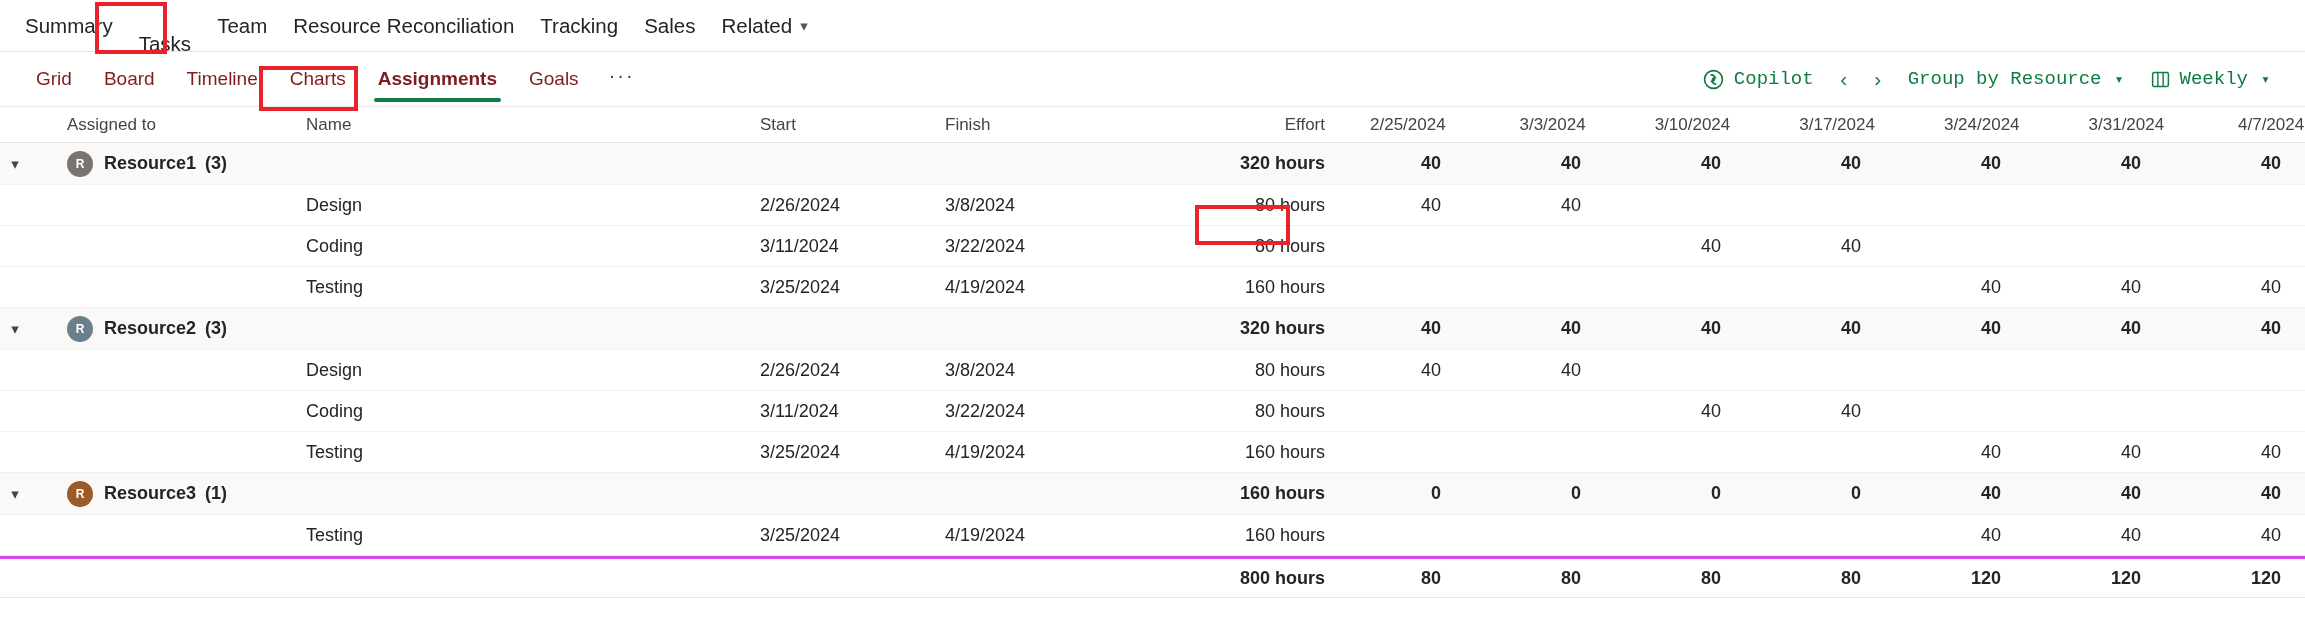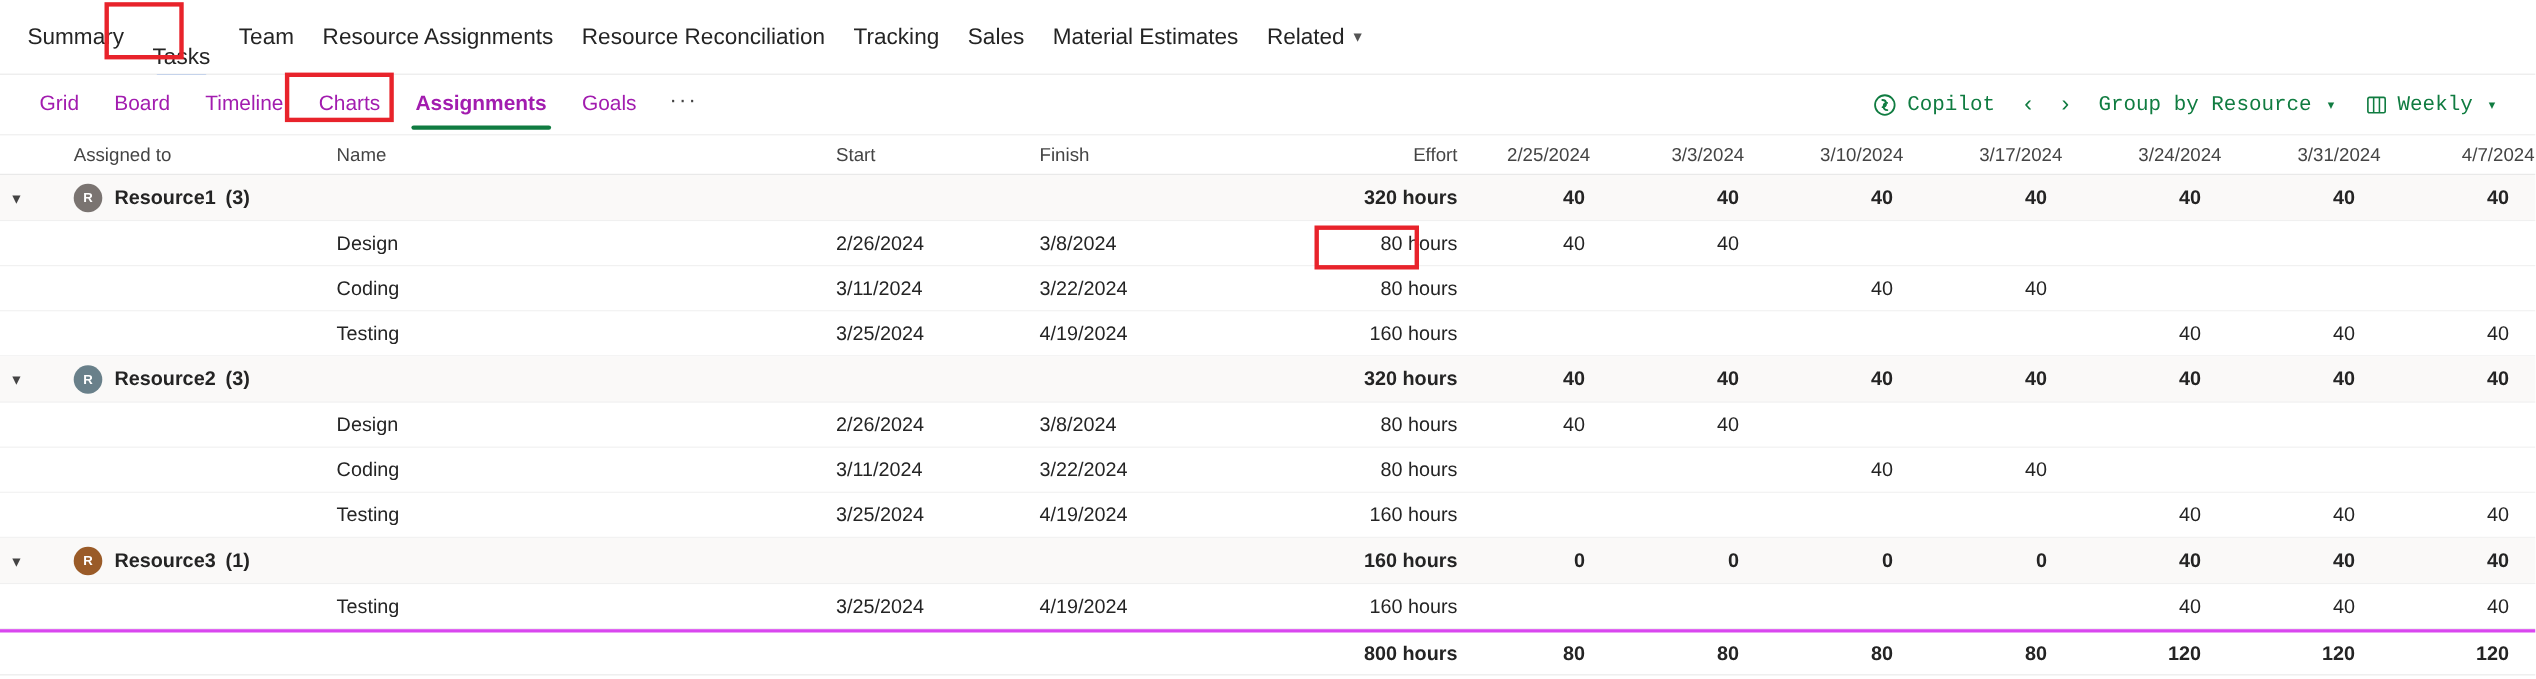--- a/index.html
+++ b/index.html
@@ -11,21 +11,21 @@
   body {
     width: 2305px; height: 617px;
     overflow: hidden;
     color: #242424;
     -webkit-font-smoothing: antialiased;
   }
 
   
   .topnav {
     position: relative;
-    height: 68px;
+    height: 52px;
     display: flex;
     align-items: center;
     padding-left: 12px;
     border-bottom: 1px solid #e5e5e5;
     background: #fff;
   }
   .topnav-item {
     position: relative;
     font-size: 20.5px;
     color: #242424;
@@ -68,21 +68,21 @@
     height: 54px;
     display: flex;
     align-items: center;
     padding-left: 20px;
     background: #fff;
   }
   .cmd-left { display: flex; align-items: center; }
   .cmd-tab {
     position: relative;
     font-size: 19px;
-    color: #a21caf;
+    color: #7f1d1d;
     padding: 0 16px;
     height: 54px;
     line-height: 54px;
     white-space: nowrap;
     cursor: pointer;
   }
   .cmd-tab.selected { font-weight: 700; }
   .cmd-tab.selected .underline2 {
     position: absolute;
     left: 12px; right: 12px;
@@ -195,25 +195,23 @@
   .ico { display: inline-flex; align-items: center; }
   svg { display: block; }
 </style>
 </head>
 <body>
 
 <div class="topnav">
   <div class="topnav-item"><span>Summary</span></div>
   <div class="topnav-item selected"><span>Tasks</span><span class="underline"></span></div>
   <div class="topnav-item"><span>Team</span></div>
-  <div class="topnav-item"><span>Resource Assignments</span></div>
   <div class="topnav-item"><span>Resource Reconciliation</span></div>
   <div class="topnav-item"><span>Tracking</span></div>
   <div class="topnav-item"><span>Sales</span></div>
-  <div class="topnav-item"><span>Material Estimates</span></div>
   <div class="topnav-item"><span>Related</span><span class="chev">▾</span></div>
 </div>
 
 <div class="cmdbar">
   <div class="cmd-left">
     <div class="cmd-tab"><span>Grid</span></div>
     <div class="cmd-tab"><span>Board</span></div>
     <div class="cmd-tab"><span>Timeline</span></div>
     <div class="cmd-tab"><span>Charts</span></div>
     <div class="cmd-tab selected"><span>Assignments</span><span class="underline2"></span></div>

